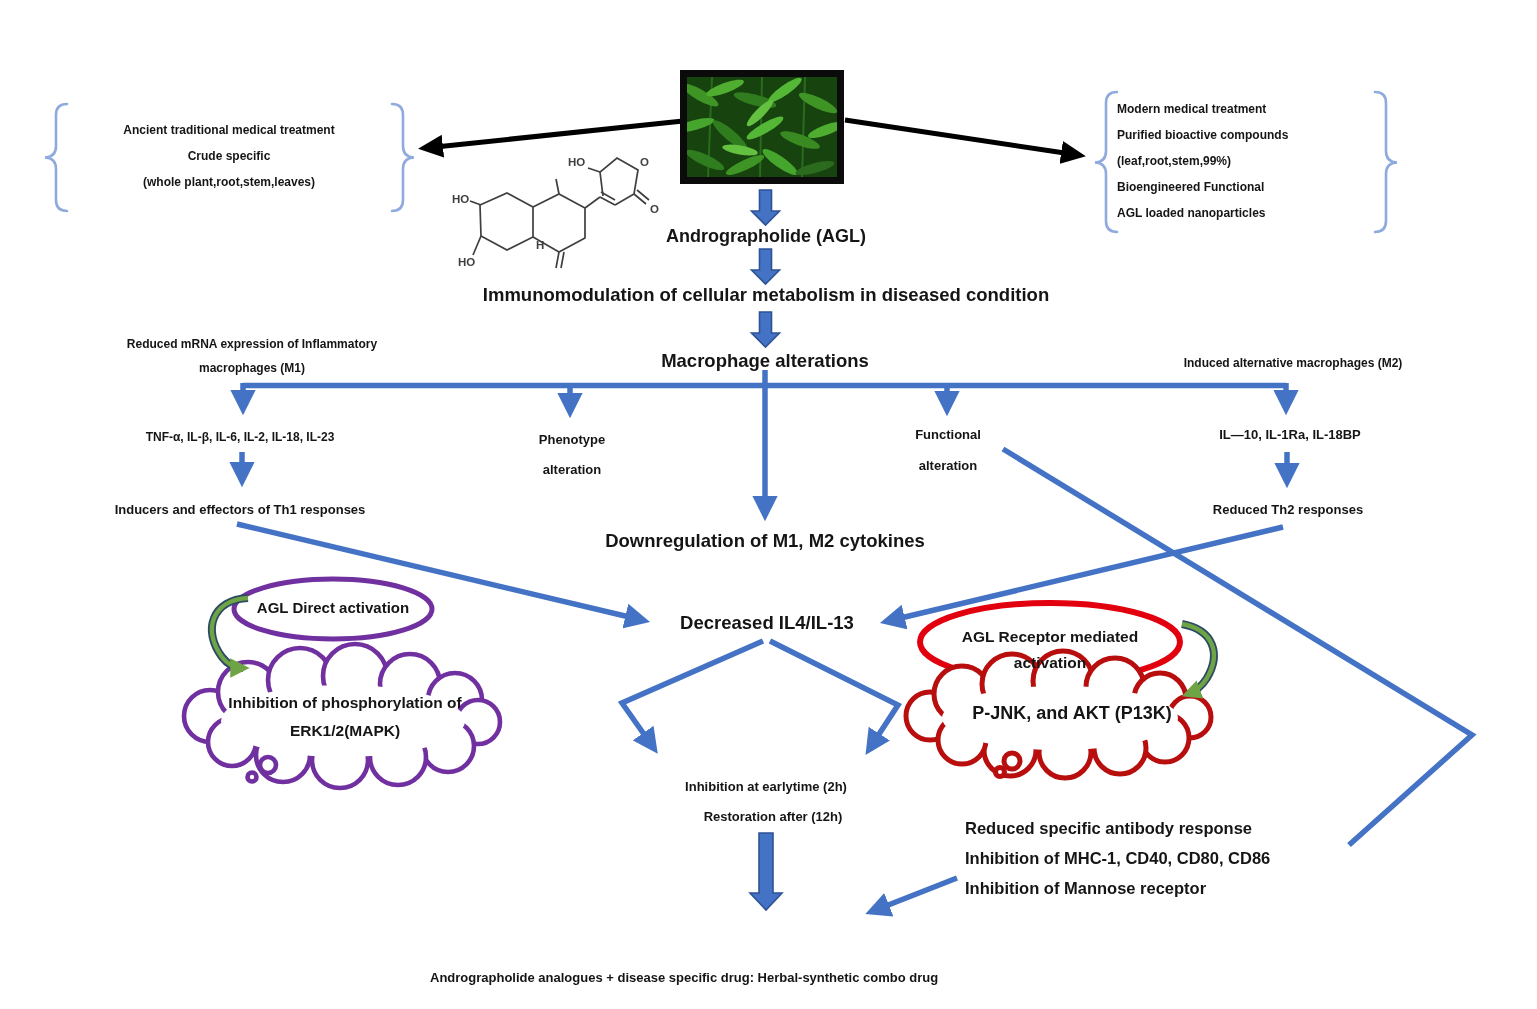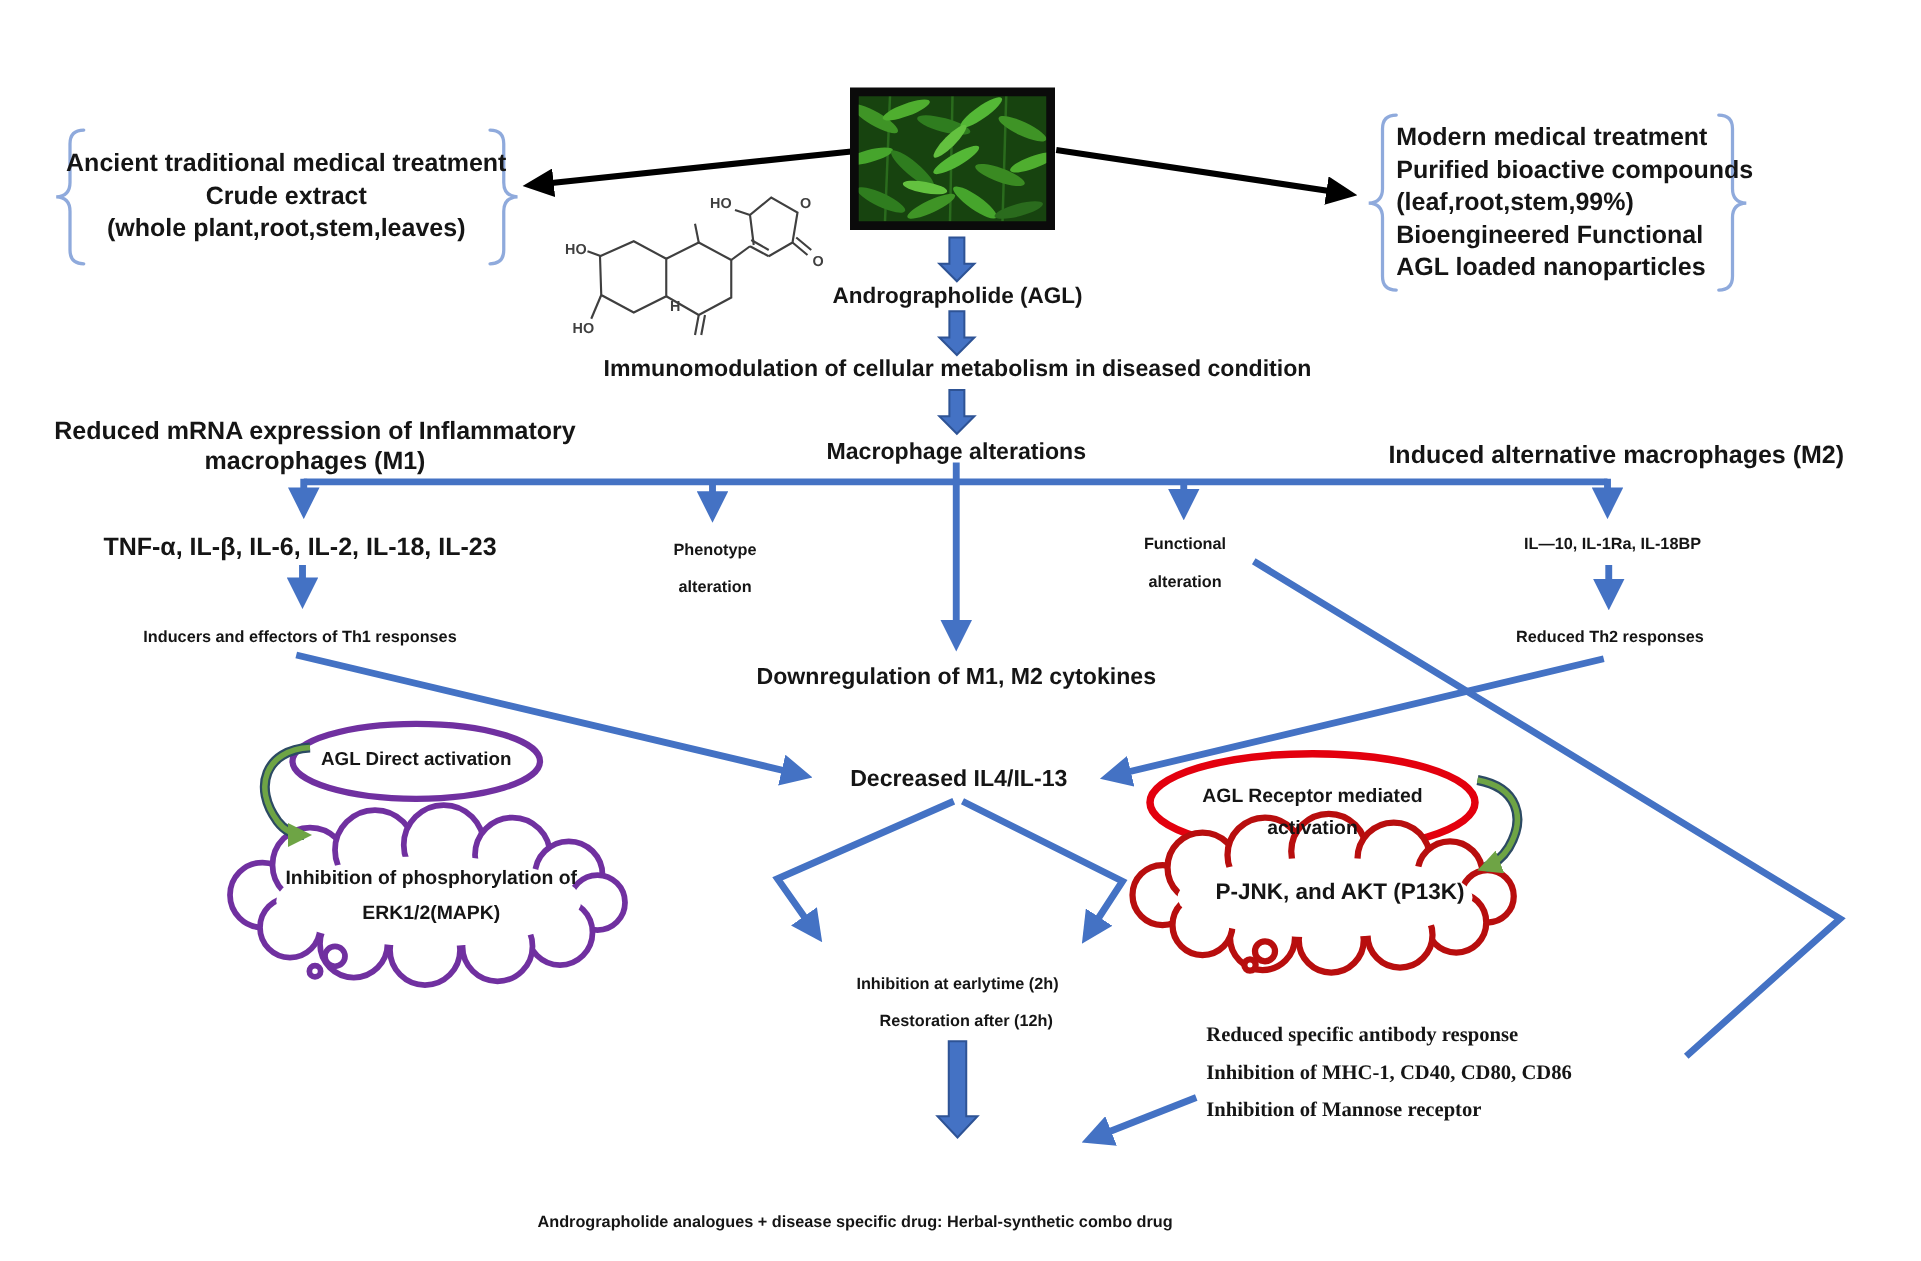--- a/index.html
+++ b/index.html
@@ -7,21 +7,21 @@
     position:relative;width:1537px;height:1009px;background:#fff;overflow:hidden;
     font-family:"Liberation Sans",sans-serif;color:#151515;
   }
   #wires{position:absolute;left:0;top:0;z-index:0;}
   .lbl,.lbl-l{
     position:absolute;z-index:2;font-weight:700;white-space:nowrap;line-height:1.1;
   }
   .lbl{transform:translate(-50%,-50%);text-align:center;}
   .lbl-l{transform:translate(0,-50%);text-align:left;}
   .title{font-style:italic;font-size:21px;}
-  .f16{font-size:20px;} .f165{font-size:16.5px;font-family:Liberation Serif, serif;}
+  .f16{font-size:12px;} .f165{font-size:16.5px;}
   .f175{font-size:13px;} .f18{font-size:18px;} .f185{font-size:18.5px;}
   .f15{font-size:15px;} .f155{font-size:15.5px;}
 </style>
 </head>
 <body>
 
 <div id="canvas">
 
 <svg id="wires" width="1537" height="1009" viewBox="0 0 1537 1009">
   <defs>
@@ -169,21 +169,21 @@
   <g fill="none">
     <path d="M248,598 C212,600 202,630 222,657 C228,665 235,668 243,668" stroke="#2C4A63" stroke-width="8"></path>
     <path d="M248,598 C212,600 202,630 222,657 C228,665 235,668 243,668" stroke="#6EA445" stroke-width="4.4" marker-end="url(#mg)"></path>
     <path d="M1182,624 C1214,630 1221,654 1207,678 C1202,686 1196,691 1188,694" stroke="#2C4A63" stroke-width="8"></path>
     <path d="M1182,624 C1214,630 1221,654 1207,678 C1202,686 1196,691 1188,694" stroke="#6EA445" stroke-width="4.4" marker-end="url(#mg)"></path>
   </g>
 </svg>
 
 
 <div class="lbl f16" style="left:229px;top:131px;">Ancient traditional medical treatment</div>
-<div class="lbl f16" style="left:229px;top:157px;">Crude extract</div>
+<div class="lbl f16" style="left:229px;top:157px;">Crude specific</div>
 <div class="lbl f16" style="left:229px;top:183px;">(whole plant,root,stem,leaves)</div>
 
 <div class="lbl-l f16" style="left:1117px;top:110px;">Modern medical treatment</div>
 <div class="lbl-l f16" style="left:1117px;top:136px;">Purified bioactive compounds</div>
 <div class="lbl-l f16" style="left:1117px;top:162px;">(leaf,root,stem,99%)</div>
 <div class="lbl-l f16" style="left:1117px;top:188px;">Bioengineered Functional</div>
 <div class="lbl-l f16" style="left:1117px;top:214px;">AGL loaded nanoparticles</div>
 
 <div class="lbl f18" style="left:766px;top:237px;">Andrographolide (AGL)</div>
 <div class="lbl f185" style="left:766px;top:295px;">Immunomodulation of cellular metabolism in diseased condition</div>

